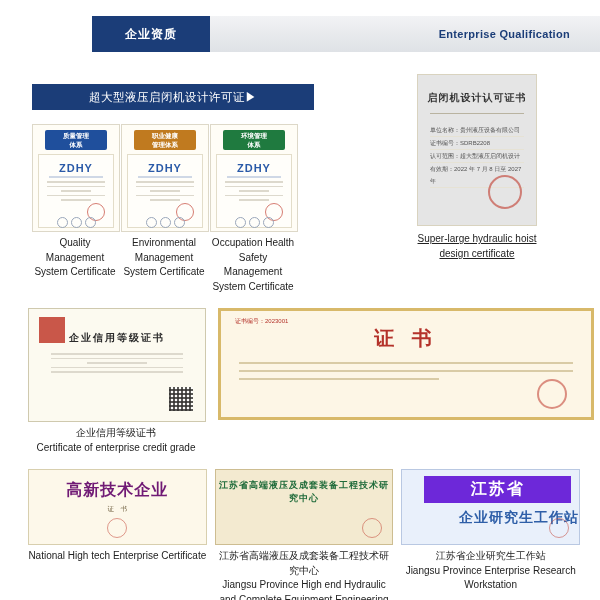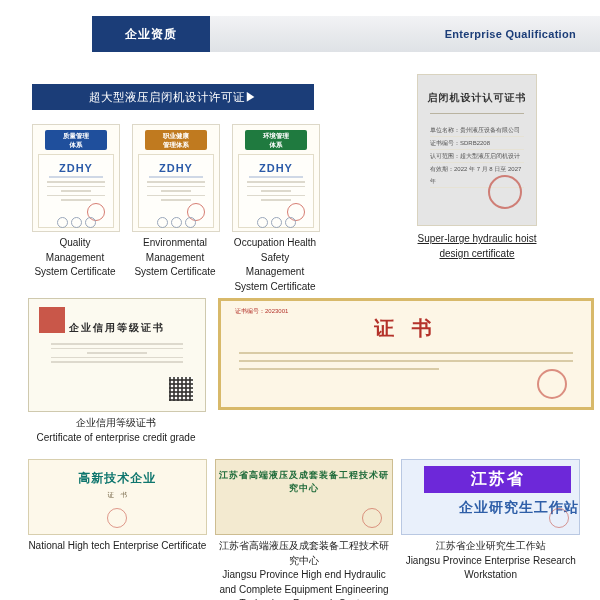--- a/index.html
+++ b/index.html
@@ -39,21 +39,21 @@
     align-items: center;
     justify-content: center;
     padding: 0 16px;
     min-width: 86px;
   }
   .header-rest {
     flex: 1;
     display: flex;
     align-items: center;
     justify-content: flex-end;
-    padding-right: 24px;
+    padding-right: 30px;
   }
   .header-en {
     color: #1b3d78;
     font-size: 11px;
     font-weight: bold;
     letter-spacing: 0.3px;
   }
 
   
   .content {
@@ -87,21 +87,21 @@
     text-align: center;
     color: #222;
     margin-top: 4px;
   }
   .caption .cn { display:block; }
   .caption .en { display:block; }
 
   
   .iso-row {
     display: flex;
-    gap: 14px;
+    gap: 3px;
     padding-left: 18px;
   }
   .iso-item { width: 86px; }
   .iso-cert {
     width: 86px;
     height: 106px;
     background: #fffdf6;
     border: 1px solid #ddd8c8;
     position: relative;
   }
@@ -213,21 +213,21 @@
     width: 30px; height: 30px;
     border: 2px solid #c0392b;
     border-radius: 50%;
     opacity: .6;
   }
 
   
   .row-mid {
     display: flex;
     gap: 14px;
-    margin-top: 4px;
+    margin-top: 14px;
     padding-left: 14px;
   }
   .credit-wrap { width: 176px; }
   .credit-cert {
     width: 176px;
     height: 112px;
     background: #fcfaf0;
     border: 1px solid #cfc9ae;
     position: relative;
   }
@@ -322,23 +322,23 @@
   .bot-cert.b {
     background: #f3ead0;
     border: 1px solid #cdbd91;
   }
   .bot-cert.c {
     background: #e9f0fb;
     border: 1px solid #b9c8e2;
   }
   .bot-title-red {
     text-align: center;
-    font-size: 12px;
-    font-weight: bold;
-    color: #0f766e;
+    font-size: 16px;
+    font-weight: bold;
+    color: #701a75;
     margin-top: 10px;
     letter-spacing: 1px;
   }
   .bot-sub {
     text-align: center;
     font-size: 6.5px;
     color: #6b5b3a;
     margin-top: 4px;
   }
   .bot-title-green {

